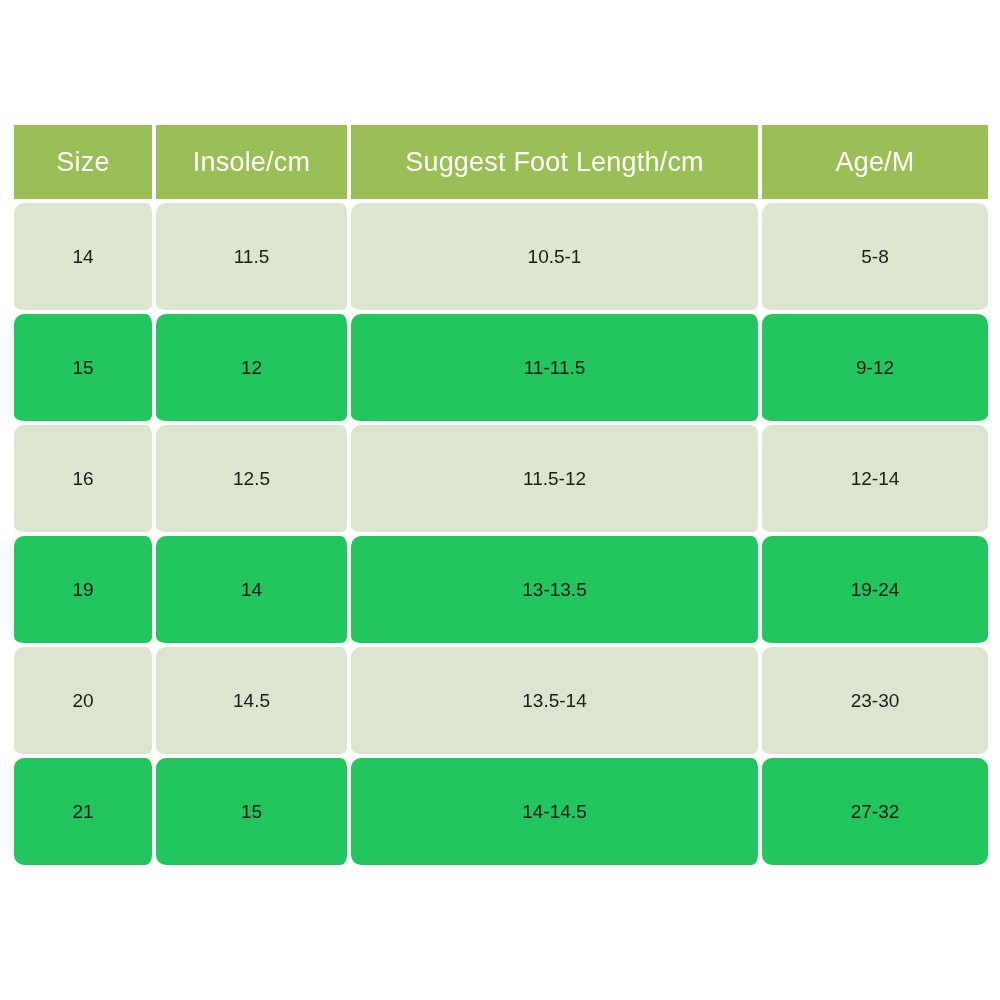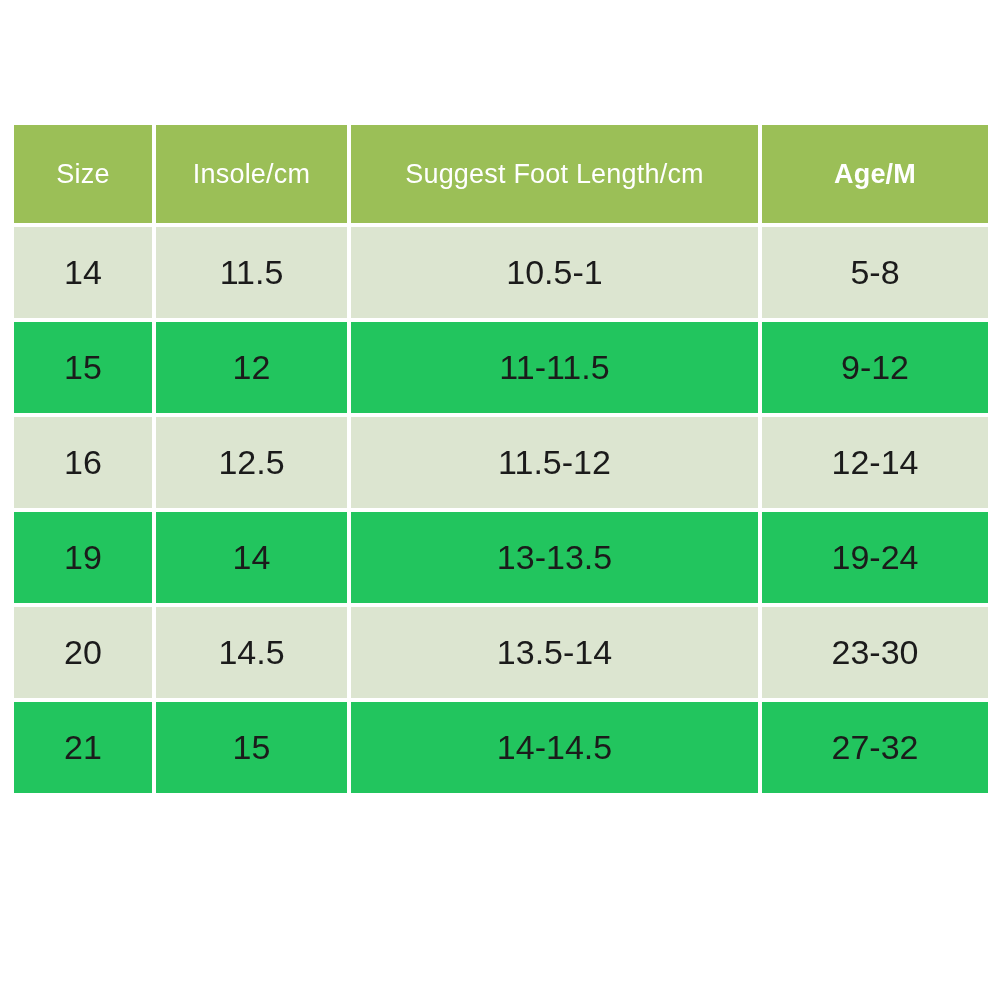--- a/index.html
+++ b/index.html
@@ -37,40 +37,40 @@
   #size-chart-table col.col-foot        { width: 411px; }
   #size-chart-table col.col-age         { width: 226px; }
 
   #size-chart-table th {
     background: #9BBF57;
     color: #ffffff;
     font-size: 27px;
     font-weight: normal;
     text-align: center;
     height: 74px;
-    padding: 12px;
+    padding: 0;
     border-right: 4px solid #ffffff;
     border-bottom: 4px solid #ffffff;
     letter-spacing: 0.2px;
     white-space: nowrap;
   }
   #size-chart-table th:last-child {
     border-right: none;
-    font-weight: bold;
   }
 
   #size-chart-table td {
-    font-size: 34px;
+    font-size: 19px;
     color: #1b1b1b;
     text-align: center;
     height: 75px;
-    padding: 8px;
+    padding: 16px;
     border-right: 4px solid #ffffff;
     border-bottom: 4px solid #ffffff;
     white-space: nowrap;
+    border-radius: 10px;
   }
   #size-chart-table td:last-child {
     border-right: none;
   }
 
   #size-chart-table tbody tr.row-tint td {
     background: #DCE5D0;
   }
   #size-chart-table tbody tr.row-pale td {
     background: #22c55e;

